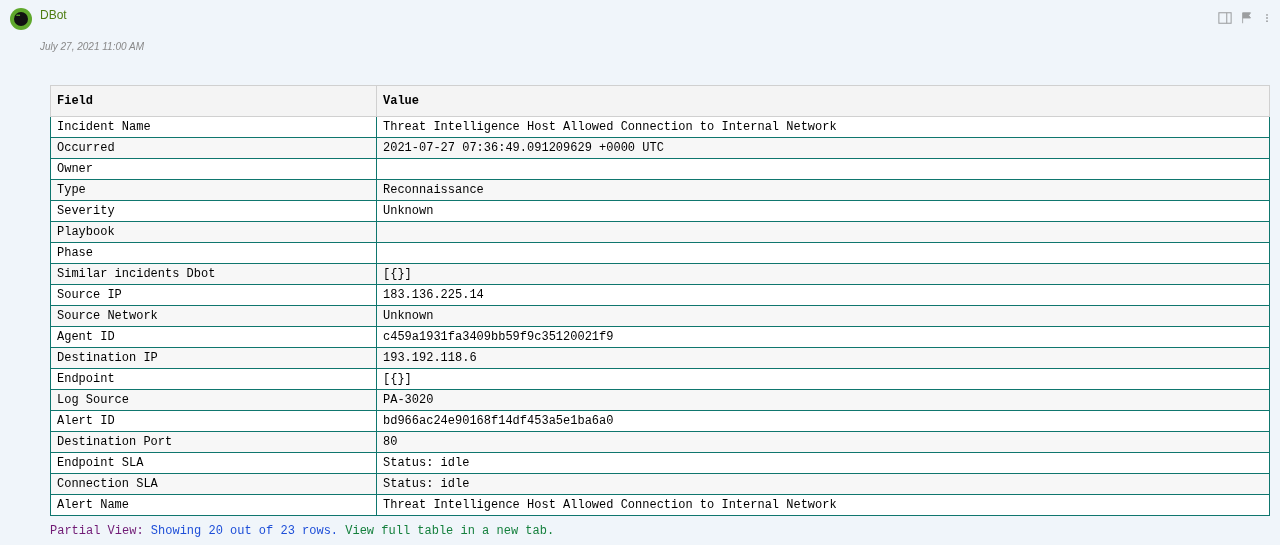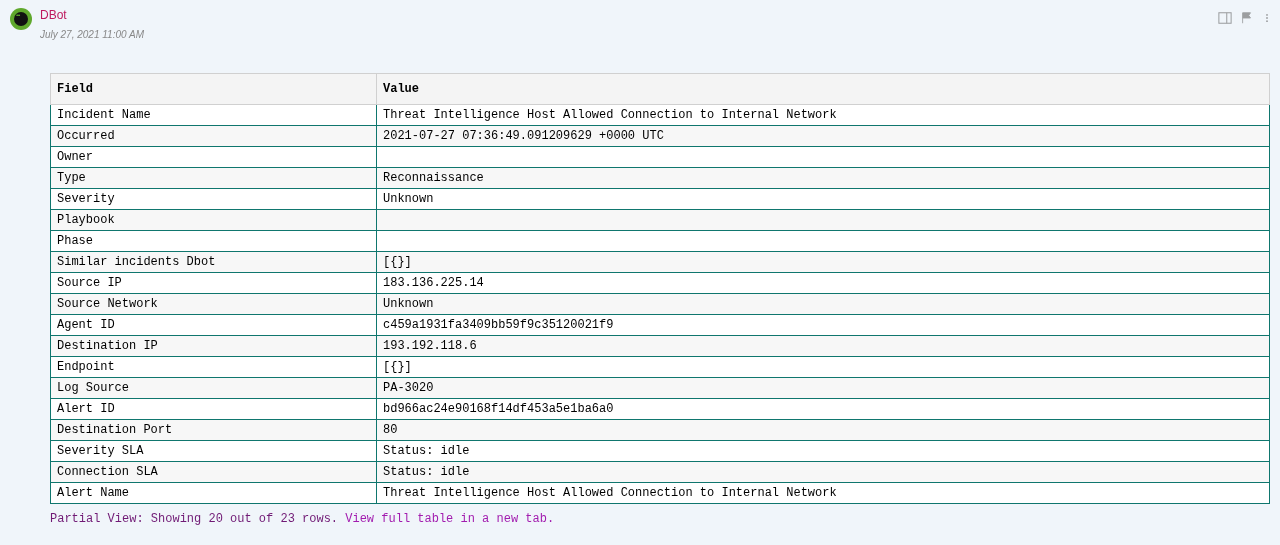--- a/index.html
+++ b/index.html
@@ -54,28 +54,28 @@
       content: "•••";
       font-size: 6px;
       color: #5fa82c;
       position: absolute;
       top: -5px;
       left: -1px;
       letter-spacing: -1px;
     }
     .author-name {
       font-size: 12px;
-      color: #be185d;
+      color: #4d7c0f;
       font-weight: 400;
     }
     .timestamp {
       font-size: 10px;
       color: #888;
       font-style: italic;
-      margin-top: 7px;
+      margin-top: 19px;
     }
     .header-actions {
       position: absolute;
       right: 8px;
       top: 11px;
       display: flex;
       gap: 8px;
       align-items: center;
     }
     .header-icon {
@@ -122,24 +122,24 @@
     }
     .footer-text {
       margin-top: 8px;
       font-size: 12px;
       font-family: "Courier New", Courier, monospace;
     }
     .partial-view {
       color: #701a75;
     }
     .showing-text {
-      color: #701a75;
+      color: #1d4ed8;
     }
     .view-full-link {
-      color: #a21caf;
+      color: #15803d;
       cursor: pointer;
     }
   </style>
 </head>
 <body>
 
 <div class="container">
   <div class="message-header">
     <div class="avatar">
       <div class="avatar-inner">
@@ -233,21 +233,21 @@
           </tr>
           <tr>
             <td class="field-col">Alert ID</td>
             <td>bd966ac24e90168f14df453a5e1ba6a0</td>
           </tr>
           <tr>
             <td class="field-col">Destination Port</td>
             <td>80</td>
           </tr>
           <tr>
-            <td class="field-col">Severity SLA</td>
+            <td class="field-col">Endpoint SLA</td>
             <td>Status: idle</td>
           </tr>
           <tr>
             <td class="field-col">Connection SLA</td>
             <td>Status: idle</td>
           </tr>
           <tr>
             <td class="field-col">Alert Name</td>
             <td>Threat Intelligence Host Allowed Connection to Internal Network</td>
           </tr>

